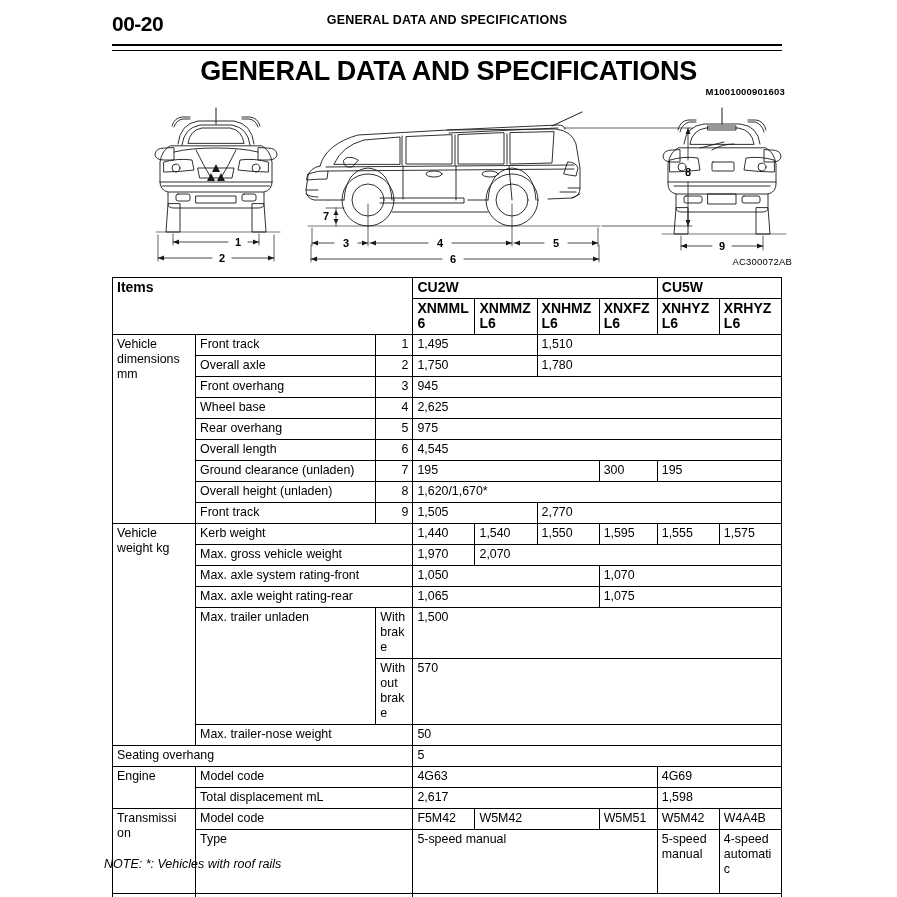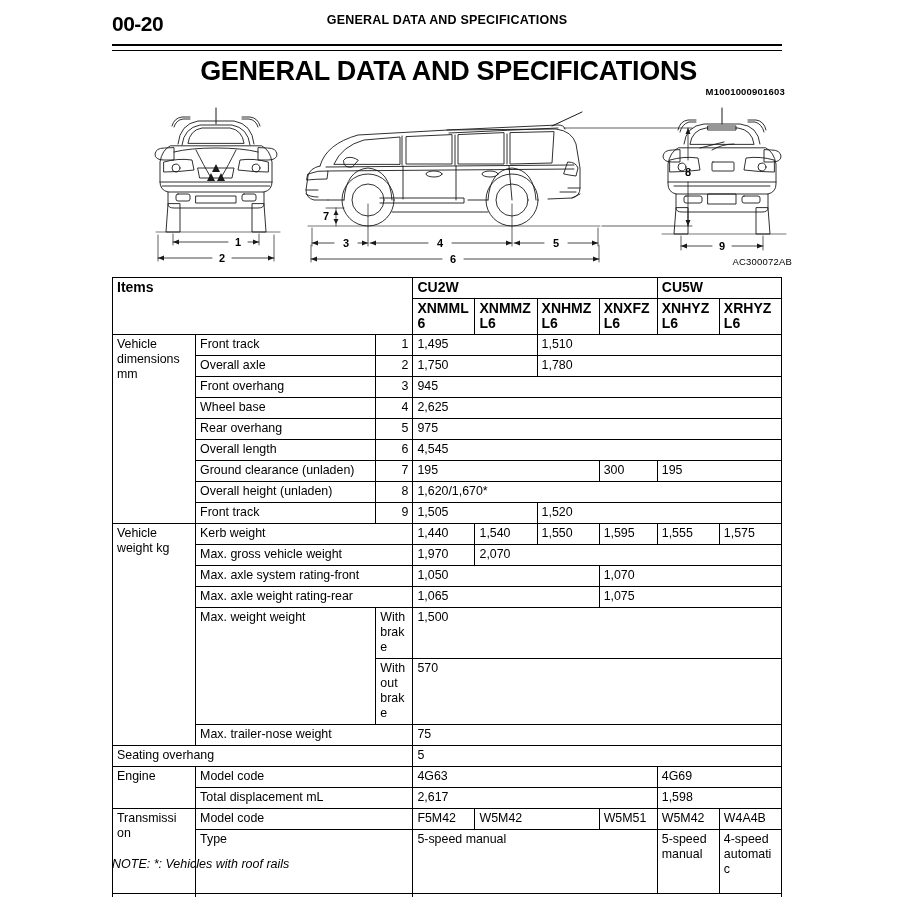--- a/index.html
+++ b/index.html
@@ -34,21 +34,21 @@
   
   .tblwrap{position:absolute;left:112px;top:277px;width:670px;}
   table.spec{border-collapse:collapse;width:670px;table-layout:fixed;
              font-size:12.4px;line-height:15px;}
   table.spec td{border:1px solid #000;padding:2px 4px 3px 4px;vertical-align:top;
                 word-wrap:break-word;overflow-wrap:break-word;}
   td.hd{font-weight:bold;font-size:14px;}
   td.num{text-align:right;padding:2px 3px 3px 2px;}
   td.lbl{}
   td.grp{}
-  .note{position:absolute;left:112px;top:857px;font-size:12.5px;font-style:italic;}
+  .note{position:absolute;left:104px;top:857px;font-size:12.5px;font-style:italic;}
 </style>
 </head>
 <body>
 
 <div class="page">
 
   <div class="rh">
     <div class="rh-page">00-20</div>
     <div class="rh-ctr">
       <div class="rh-l2">GENERAL DATA AND SPECIFICATIONS</div>
@@ -372,21 +372,21 @@
       </tr>
       <tr>
         <td class="lbl">Overall height (unladen)</td>
         <td class="num">8</td>
         <td colspan="6">1,620/1,670*</td>
       </tr>
       <tr>
         <td class="lbl">Front track</td>
         <td class="num">9</td>
         <td colspan="2">1,505</td>
-        <td colspan="4">1,520</td>
+        <td colspan="4">2,770</td>
       </tr>
 
       <tr>
         <td class="grp" rowspan="7">Vehicle weight kg</td>
         <td class="lbl" colspan="2">Kerb weight</td>
         <td>1,440</td>
         <td>1,540</td>
         <td>1,550</td>
         <td>1,595</td>
         <td>1,555</td>
@@ -401,31 +401,31 @@
         <td class="lbl" colspan="2">Max. axle system rating-front</td>
         <td colspan="3">1,050</td>
         <td colspan="3">1,070</td>
       </tr>
       <tr>
         <td class="lbl" colspan="2">Max. axle weight rating-rear</td>
         <td colspan="3">1,065</td>
         <td colspan="3">1,075</td>
       </tr>
       <tr>
-        <td class="lbl" rowspan="2" style="width:108px">Max. weight weight</td>
+        <td class="lbl" rowspan="2" style="width:108px">Max. trailer unladen</td>
         <td class="lbl">With brake</td>
         <td colspan="6">1,500</td>
       </tr>
       <tr>
         <td class="lbl" style="height:38px">Without brake</td>
         <td colspan="6">570</td>
       </tr>
       <tr>
         <td class="lbl" colspan="2">Max. trailer-nose weight</td>
-        <td colspan="6">75</td>
+        <td colspan="6">50</td>
       </tr>
 
       <tr>
         <td class="grp" colspan="3">Seating overhang</td>
         <td colspan="6">5</td>
       </tr>
 
       <tr>
         <td class="grp" rowspan="2">Engine</td>
         <td class="lbl" colspan="2">Model code</td>

